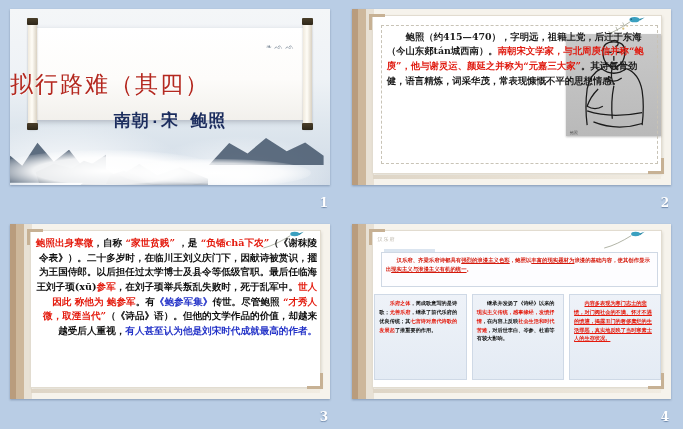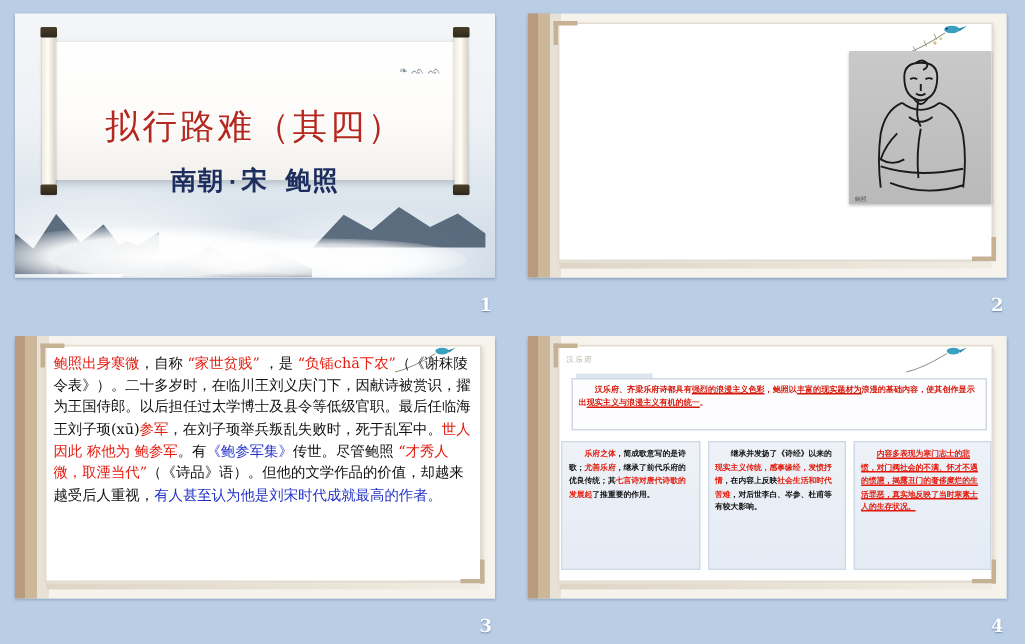--- a/index.html
+++ b/index.html
@@ -46,21 +46,21 @@
   .scroll{position:absolute;left:7%;top:11%;right:7%;height:52%;
     background:linear-gradient(to bottom,#ffffff 0%,#fdfcfa 55%,#f2f0ec 100%);
     box-shadow:0 2px 5px rgba(60,70,85,.28);}
   .rod{position:absolute;top:-10%;height:120%;width:9px;border-radius:2px;
        background:linear-gradient(to right,#efe9dd,#fffdf7 45%,#d9d1c2);
        box-shadow:0 1px 2px rgba(0,0,0,.25);}
   .rodL{left:-4px;} .rodR{right:-4px;}
   .cap{position:absolute;left:-1px;width:11px;height:7px;border-radius:1px;
        background:linear-gradient(to bottom,#4b3f2a,#2e2719);}
   .capT{top:-1px;} .capB{bottom:-1px;}
-  .s1title{position:absolute;left:0;right:0;top:34%;text-align:center;
+  .s1title{position:absolute;left:0;right:0;top:34%;text-align:left;
     font-family:"DejaVu Serif","Liberation Serif",serif;
     font-size:23px;color:#b4281f;letter-spacing:2px;
     text-shadow:0 1px 0 rgba(255,255,255,.7);}
   .s1sub{position:absolute;left:0;right:0;top:57%;text-align:center;
     font-family:Liberation Mono, monospace;
     font-size:17px;font-weight:bold;color:#1c2d5e;letter-spacing:1px;}
   .birds{position:absolute;right:5%;top:16%;color:#6a7a8b;font-size:7px;opacity:.8;}
 
   
   .book{background:linear-gradient(to right,#b99c7d 0 2%,#cdb79b 2% 4.5%,#e8e1d5 4.5% 7%,#f6f3ec 7% 100%);}
@@ -82,21 +82,21 @@
     background:linear-gradient(to bottom,#c9c9c9,#b9b9b9);
     box-shadow:0 1px 2px rgba(0,0,0,.25);overflow:hidden;}
   .portrait svg{width:100%;height:100%;}
   .pcap{position:absolute;left:4px;bottom:1px;font-size:4px;color:#555;}
   .branch{position:absolute;right:3%;top:3%;width:24%;height:16%;}
   .branch svg{width:100%;height:100%;}
 
   
   .s3body{position:absolute;left:8%;top:7%;right:4%;bottom:14%;
     font-family:"DejaVu Serif","Liberation Serif",serif;
-    font-size:9.6px;line-height:1.52;font-weight:normal;color:#101010;}
+    font-size:9.6px;line-height:1.52;font-weight:bold;color:#101010;text-align:right;}
   .s3body .r{color:#e41b0e;}
   .s3body .b{color:#2433c8;}
 
   
   .s4tag{position:absolute;left:8%;top:7%;font-size:5px;color:#b9b3a6;letter-spacing:1px;}
   .s4banner{position:absolute;left:9%;top:16%;right:4%;height:20%;
     border:1px solid #cfd8e4;background:#fdfdff;box-sizing:border-box;padding:3px 4px;}
   .s4banner .t{font-size:5.4px;line-height:1.65;font-weight:bold;color:#d51a0c;text-indent:2em;
     font-family:"DejaVu Serif","Liberation Serif",serif;}
   .s4banner .u{text-decoration:underline;}
@@ -177,20 +177,25 @@
             <path d="M40 56 q10 8 20 0"></path>
             <path d="M30 70 q-10 10 -14 22 q10 6 20 0"></path>
             <path d="M16 98 q30 10 70 2"></path>
             <path d="M24 112 q30 12 62 2"></path>
             <path d="M50 66 q-4 20 -2 42"></path>
           </g>
         </svg>
         <div class="pcap">鲍照</div>
       </div>
 
+      <div class="s2body">
+        <div class="s2text">
+          鲍照（约415—470），字明远，祖籍上党，后迁于东海（今山东郯tán城西南）。<span class="r">南朝宋文学家，与北周庾信并称“鲍庾”，他与谢灵运、颜延之并称为“元嘉三大家”</span>。其诗气骨劲健，语言精炼，词采华茂，常表现慷慨不平的思想情感。
+        </div>
+      </div>
     </div>
     <div class="pagenum">2</div>
   </div>
 
   <div class="cell">
     <div class="slide book">
       <div class="bookinner"></div>
       <div class="corner cornerTL"></div>
       <div class="corner cornerBR"></div>
       <div class="pagebot"></div>

